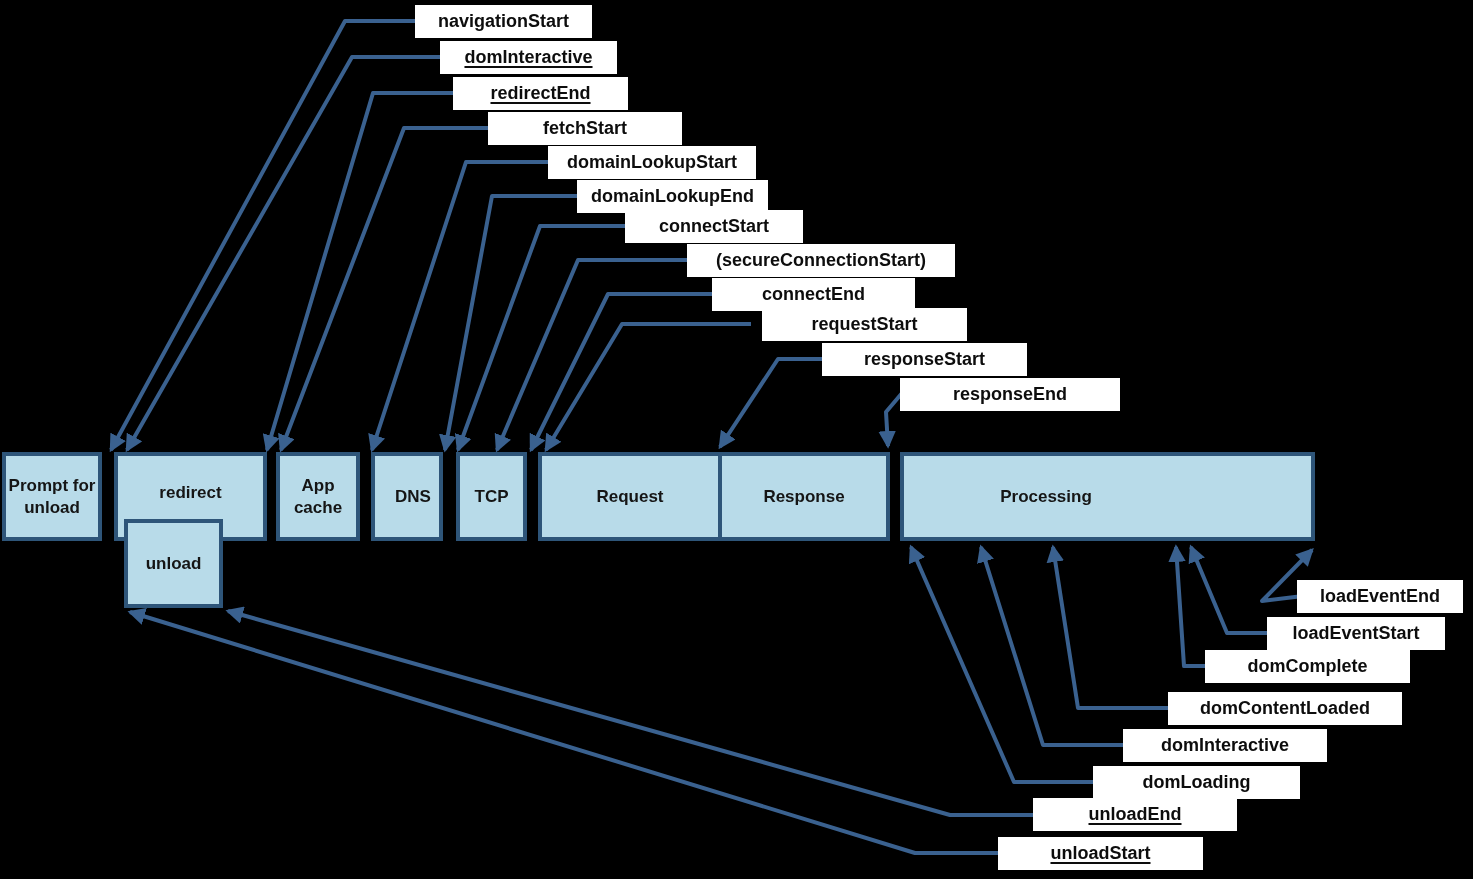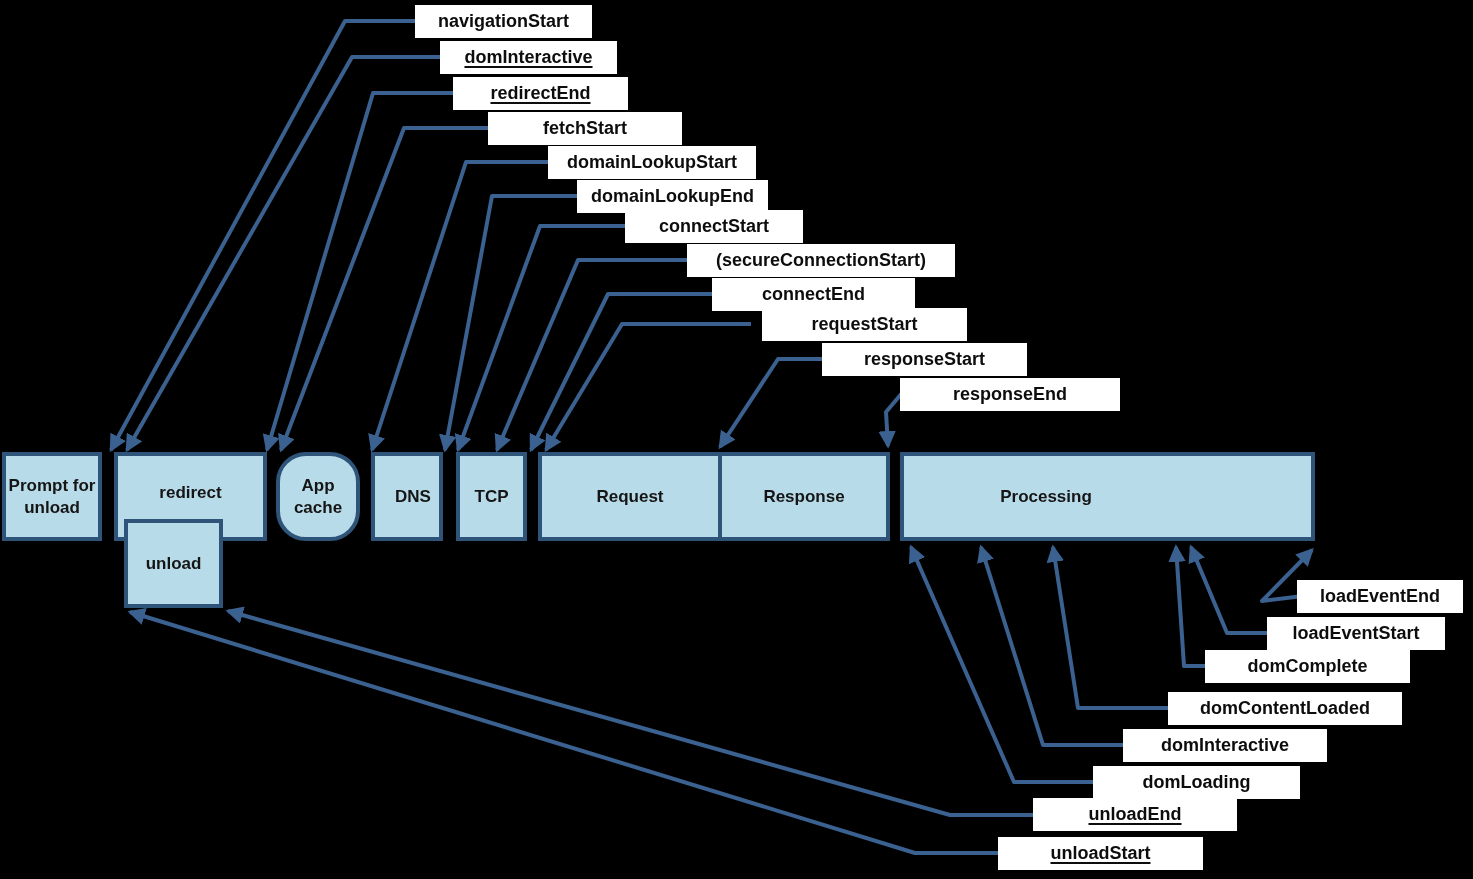--- a/index.html
+++ b/index.html
@@ -33,21 +33,21 @@
 </head>
 <body>
 
 <div class="stage">
 
   <div class="phase" style="left:2px;top:452px;width:100px;height:89px;">Prompt for unload</div>
 
   <div class="phase" style="left:114px;top:452px;width:153px;height:89px;"></div>
   <div class="phase" style="left:114px;top:452px;width:153px;height:89px;background:none;border-color:transparent;align-items:flex-start;padding-top:26px;">redirect</div>
 
-  <div class="phase" style="left:276px;top:452px;width:84px;height:89px;border-radius:30px;">App cache</div>
+  <div class="phase" style="left:276px;top:452px;width:84px;height:89px;">App cache</div>
 
   <div class="phase" style="left:371px;top:452px;width:72px;height:89px;padding-left:12px;">DNS</div>
 
   <div class="phase" style="left:456px;top:452px;width:71px;height:89px;">TCP</div>
 
   <div class="phase-group" style="left:538px;top:452px;width:352px;height:89px;">
     <div class="phase-cell" style="width:176px;">Request</div>
     <div class="phase-cell second">Response</div>
   </div>
 

